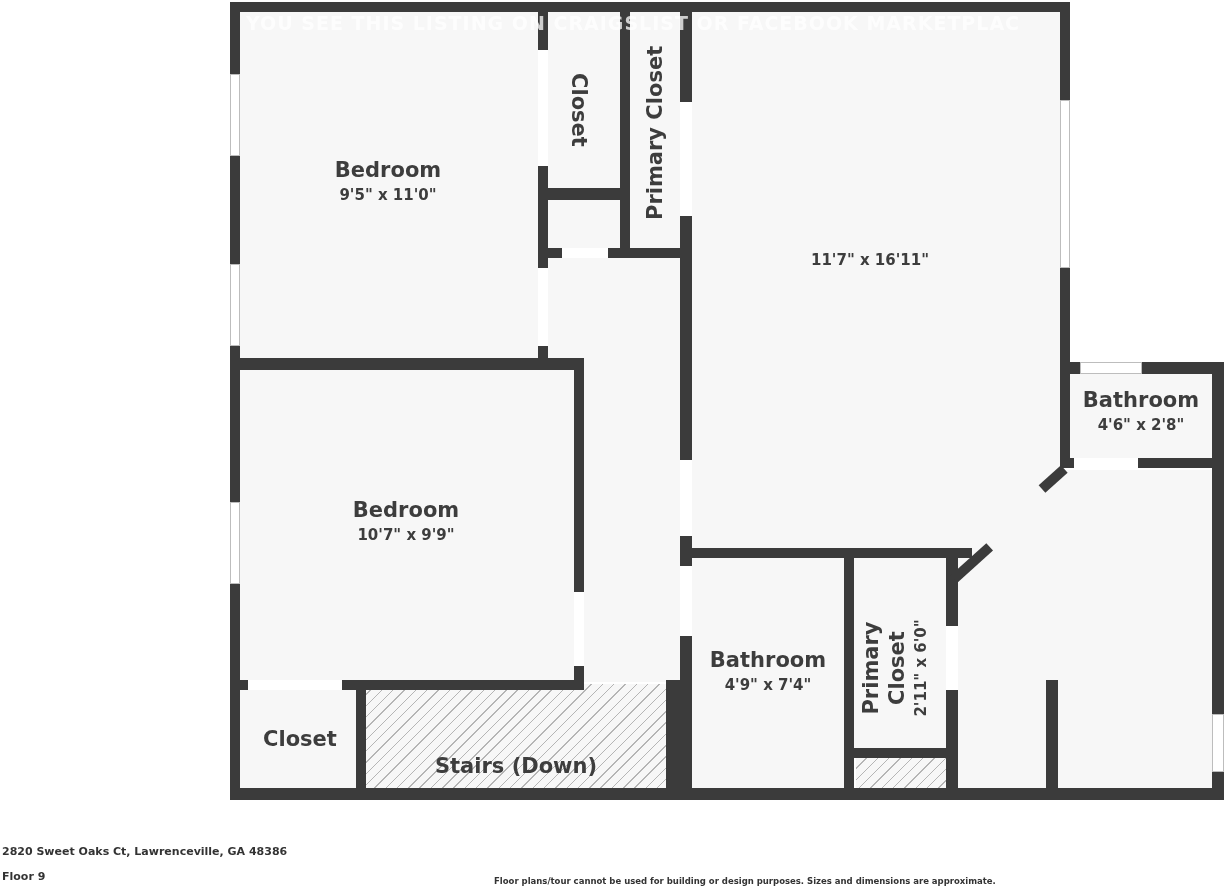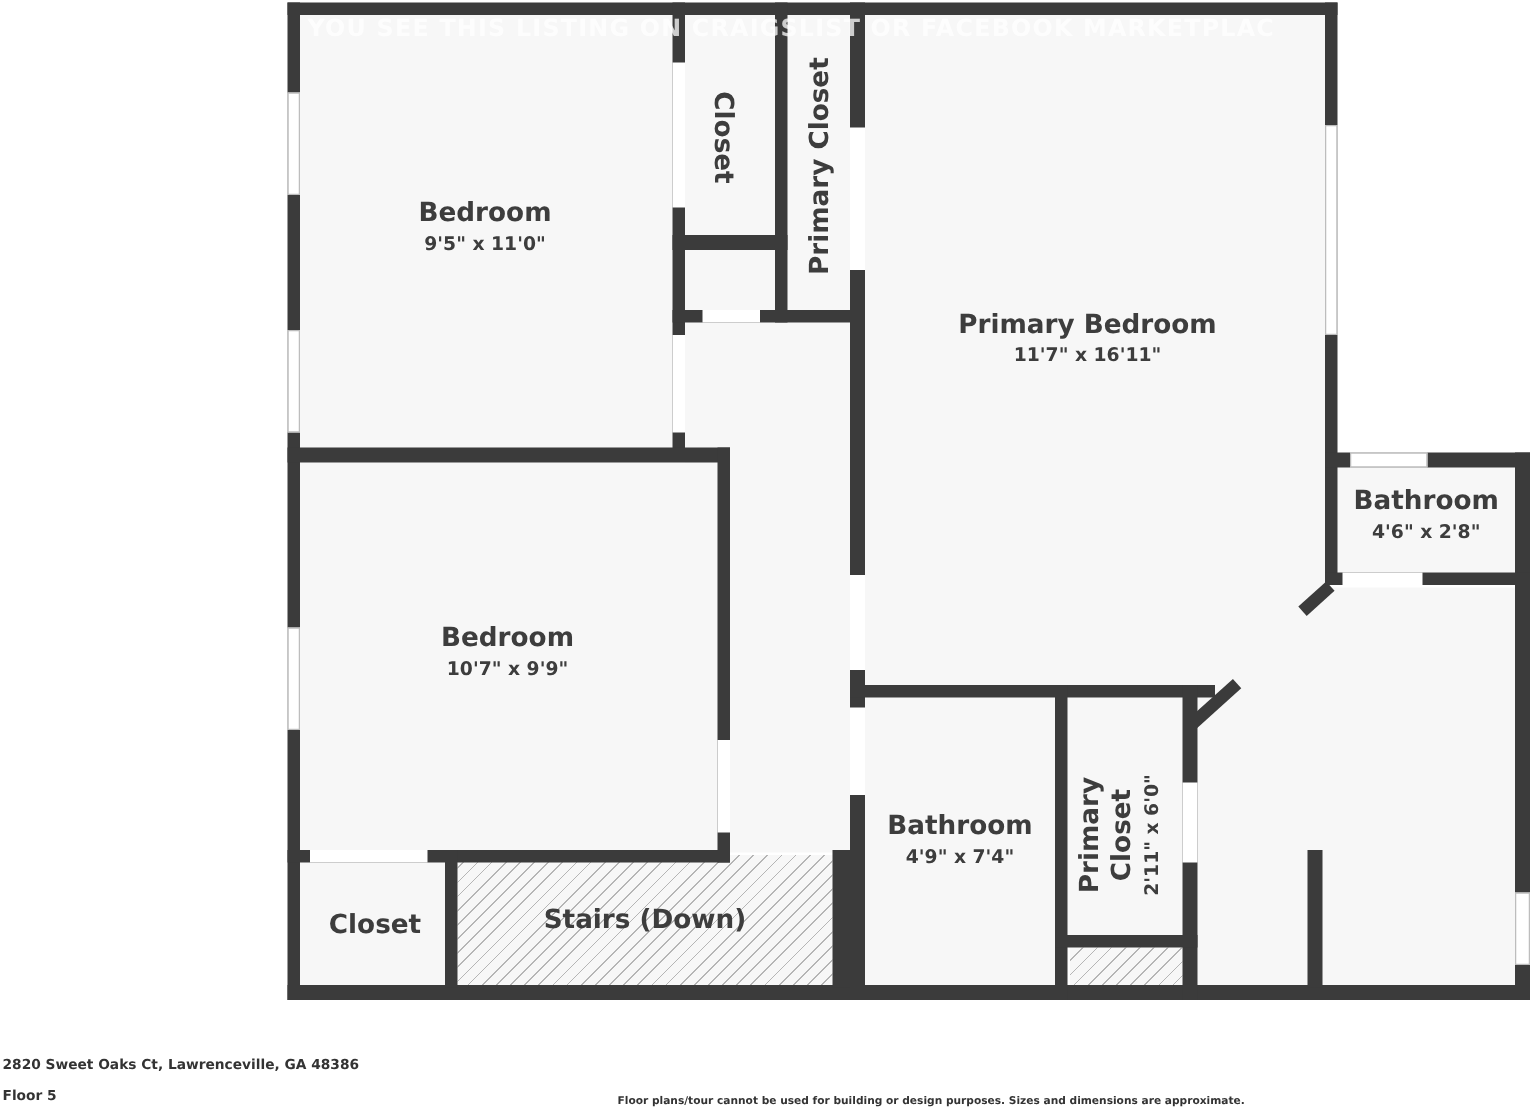--- a/index.html
+++ b/index.html
@@ -98,21 +98,20 @@
 
   <div class="label vert" style="left:524px;top:98px;width:110px;transform:rotate(90deg);">
     <span class="lname">Closet</span>
   </div>
 
   <div class="label vert" style="left:575px;top:128px;width:160px;transform:rotate(-90deg);">
     <span class="lname">Primary Closet</span>
   </div>
 
   <div class="label" style="left:740px;top:247px;width:260px;">
-    <span class="lname">Primary Bedroom</span>
     <span class="ldim">11'7" x 16'11"</span>
   </div>
 
   <div class="label" style="left:1070px;top:388px;width:142px;">
     <span class="lname">Bathroom</span>
     <span class="ldim">4'6" x 2'8"</span>
   </div>
 
   <div class="label" style="left:306px;top:498px;width:200px;">
     <span class="lname">Bedroom</span>
@@ -128,20 +127,20 @@
     <span class="lname" style="line-height:26px;">Primary</span>
     <span class="lname" style="line-height:26px;">Closet</span>
     <span class="ldim" style="margin-top:2px;">2'11" x 6'0"</span>
   </div>
 
 
   <div class="label" style="left:240px;top:727px;width:120px;">
     <span class="lname">Closet</span>
   </div>
 
-  <div class="label" style="left:366px;top:723px;width:300px;">
+  <div class="label" style="left:366px;top:754px;width:300px;">
     <span class="lname">Stairs (Down)</span>
   </div>
 </div>
 
 <div class="footer-addr">2820 Sweet Oaks Ct, Lawrenceville, GA 48386</div>
-<div class="footer-floor">Floor 5</div>
+<div class="footer-floor">Floor 9</div>
 <div class="footer-disc">Floor plans/tour cannot be used for building or design purposes. Sizes and dimensions are approximate.</div>
 
 </body></html>

